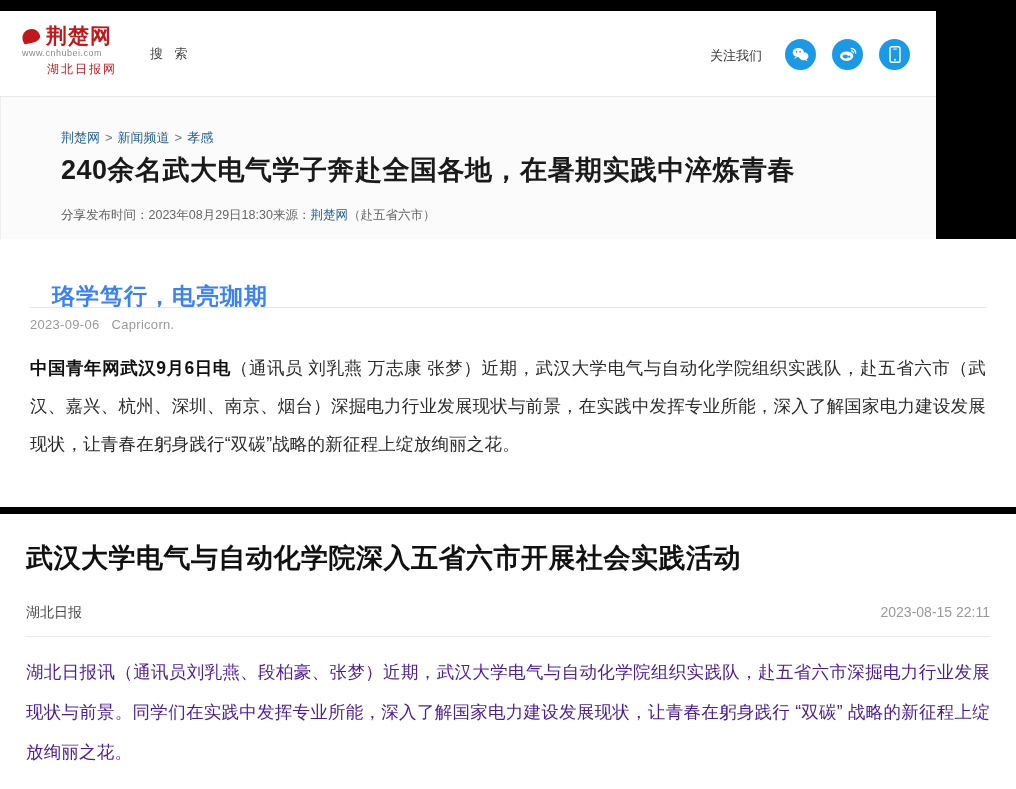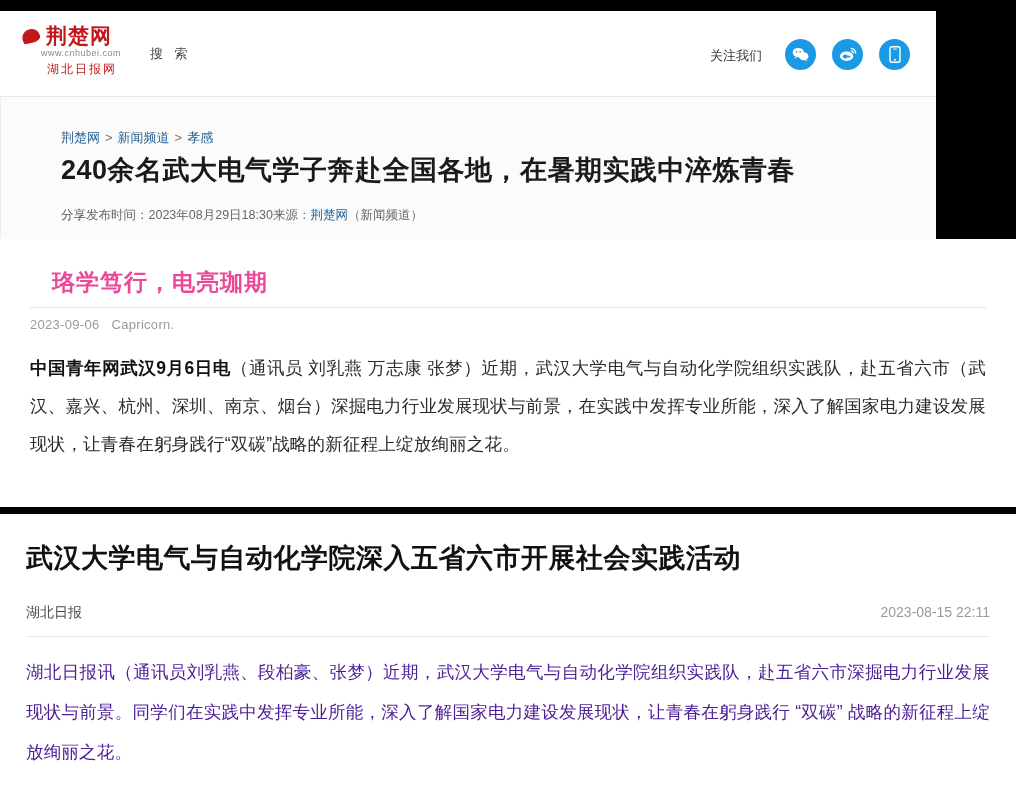--- a/index.html
+++ b/index.html
@@ -71,21 +71,21 @@
     color: #c2181b;
     letter-spacing: 1px;
     line-height: 22px;
     white-space: nowrap;
   }
   .logo-url {
     font-size: 9px;
     color: #8a8a8a;
     letter-spacing: .5px;
     margin-top: 1px;
-    text-align: center;
+    text-align: left;
     padding-right: 2px;
   }
   .logo-sub {
     font-size: 12px;
     color: #c2181b;
     letter-spacing: 2px;
     margin-top: 3px;
   }
   .search-label {
     position: absolute;
@@ -223,24 +223,24 @@
     left: 0;
     top: 239px;
     width: 1016px;
     height: 268px;
     background: #ffffff;
     overflow: hidden;
   }
   .p2-title {
     position: absolute;
     left: 52px;
-    top: 28px;
+    top: 42px;
     font-size: 23px;
     font-weight: bold;
-    color: #ec4899;
+    color: #3b82f6;
     letter-spacing: 1px;
   }
   .p2-rule {
     position: absolute;
     left: 30px;
     top: 68px;
     width: 956px;
     height: 1px;
     background: #e6e6e6;
   }
@@ -378,21 +378,21 @@
     <div class="article-head">
       <div class="breadcrumb">
         <a>荆楚网</a><span class="sep">&gt;</span><a>新闻频道</a><span class="sep">&gt;</span><a>孝感</a>
       </div>
 
       <div class="article-title">240余名武大电气学子奔赴全国各地，在暑期实践中淬炼青春</div>
 
       <div class="meta-row">
         <span class="share">分享</span>
         <span><span>发布时间：</span><span>2023年08月29日18:30</span></span>
-        <span class="src"><span>来源：</span><a>荆楚网</a><span>（新闻频道）</span></span>
+        <span class="src"><span>来源：</span><a>荆楚网</a><span>（赴五省六市）</span></span>
       </div>
     </div>
   </div>
 
   <div class="panel2">
     <div class="p2-title">珞学笃行，电亮珈期</div>
     <div class="p2-rule"></div>
     <div class="p2-meta">
       <span>2023-09-06</span><span class="gap"></span><span>Capricorn.</span>
     </div>

